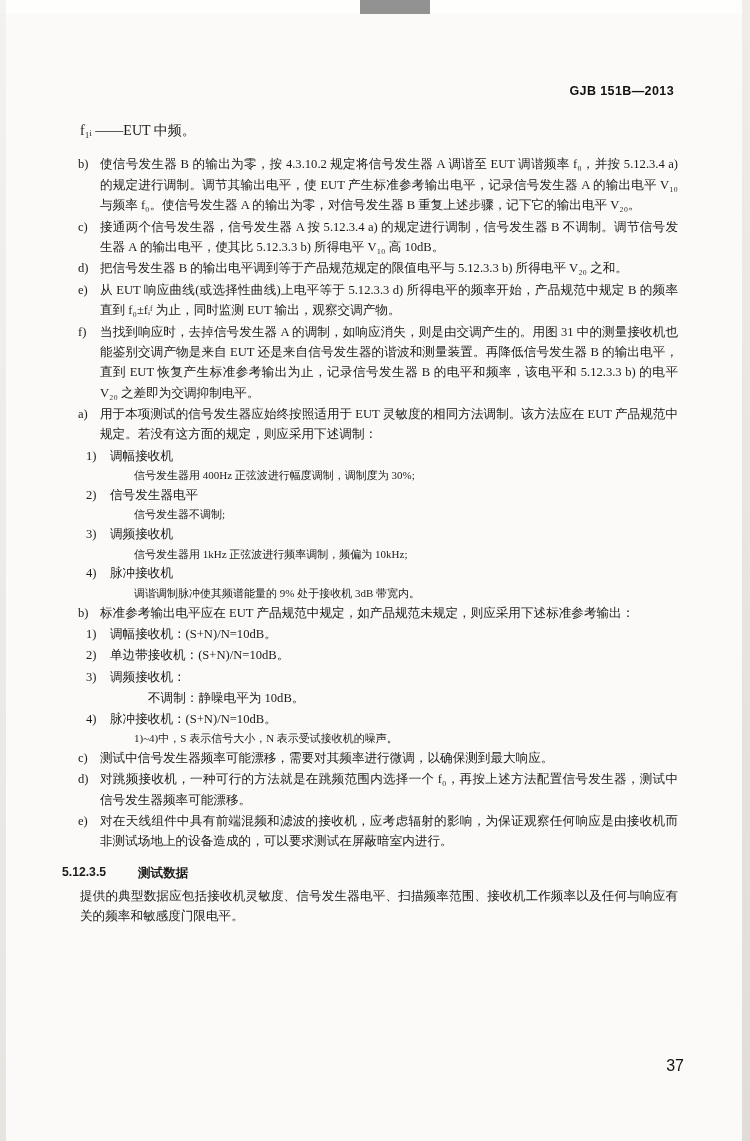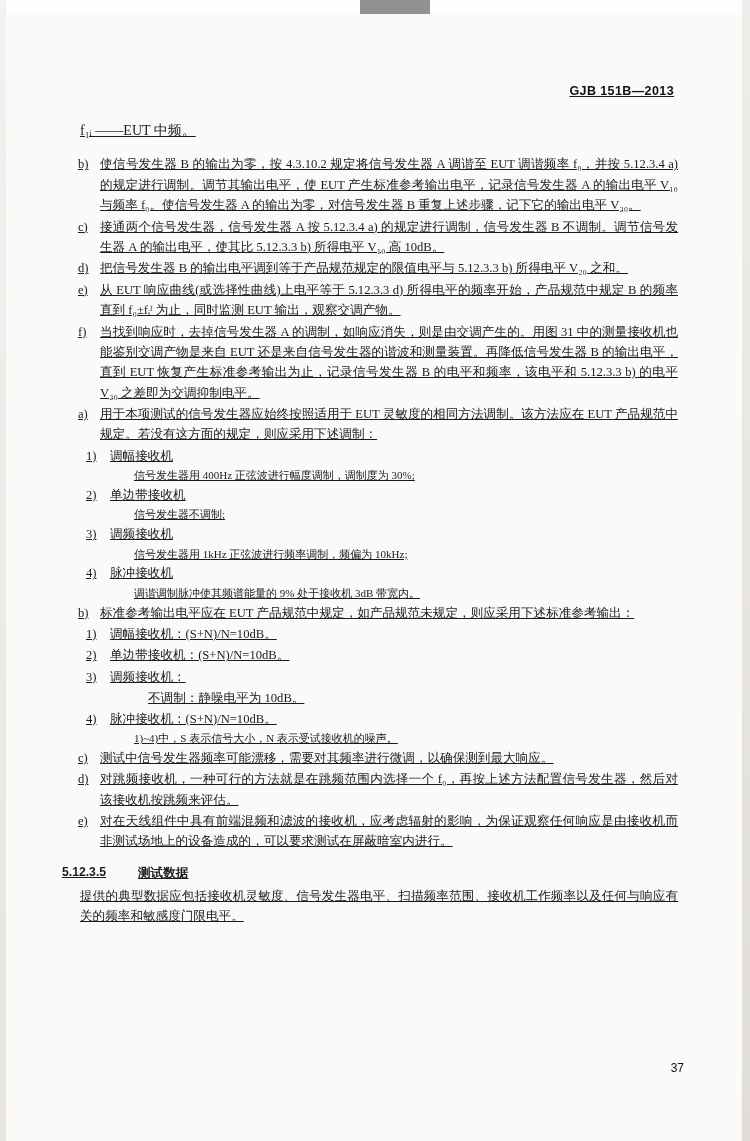--- a/index.html
+++ b/index.html
@@ -43,21 +43,20 @@
     top: 0; right: 0;
     width: 8px; height: 1141px;
     background: linear-gradient(to bottom, #eceae6, #d9d6d0);
     opacity: .8;
   }
   .content {
     position: absolute;
     left: 62px;
     top: 84px;
     width: 616px;
-    text-decoration: underline;
   }
   .header {
     text-align: right;
     font-size: 12.5px;
     letter-spacing: .4px;
     font-family: "Liberation Sans", sans-serif;
     font-weight: bold;
     color: #111;
     margin-bottom: 22px;
     padding-right: 4px;
@@ -131,21 +130,21 @@
     padding-left: 18px;
     font-size: 12.6px;
     line-height: 1.62;
     text-align: justify;
   }
   .pagenum {
     position: absolute;
     right: 66px;
     bottom: 66px;
     font-family: "Liberation Sans", sans-serif;
-    font-size: 12px;
+    font-size: 16px;
     color: #111;
   }
 </style>
 </head>
 <body>
 
 <div class="page">
   <div class="scan-top"></div>
   <div class="scan-edge-left"></div>
   <div class="scan-edge-right"></div>
@@ -184,21 +183,21 @@
     </div>
 
     <div class="row lvl2">
       <div class="marker">1)</div>
       <div class="body">调幅接收机</div>
     </div>
     <div class="lvl2-text">信号发生器用 400Hz 正弦波进行幅度调制，调制度为 30%;</div>
 
     <div class="row lvl2">
       <div class="marker">2)</div>
-      <div class="body">单边带接收机</div>
+      <div class="body">信号发生器电平</div>
     </div>
     <div class="lvl2-text">信号发生器不调制;</div>
 
     <div class="row lvl2">
       <div class="marker">3)</div>
       <div class="body">调频接收机</div>
     </div>
     <div class="lvl2-text">信号发生器用 1kHz 正弦波进行频率调制，频偏为 10kHz;</div>
 
     <div class="row lvl2">
@@ -231,21 +230,21 @@
       <div class="body">脉冲接收机：(S+N)/N=10dB。</div>
     </div>
     <div class="lvl2-text">1)~4)中，S 表示信号大小，N 表示受试接收机的噪声。</div>
 
     <div class="row lvl1">
       <div class="marker">c)</div>
       <div class="body">测试中信号发生器频率可能漂移，需要对其频率进行微调，以确保测到最大响应。</div>
     </div>
     <div class="row lvl1">
       <div class="marker">d)</div>
-      <div class="body">对跳频接收机，一种可行的方法就是在跳频范围内选择一个 f₀，再按上述方法配置信号发生器，然后对该接收机按跳频来评估。</div>
+      <div class="body">对跳频接收机，一种可行的方法就是在跳频范围内选择一个 f₀，再按上述方法配置信号发生器，测试中信号发生器频率可能漂移。</div>
     </div>
     <div class="row lvl1">
       <div class="marker">e)</div>
       <div class="body">对在天线组件中具有前端混频和滤波的接收机，应考虑辐射的影响，为保证观察任何响应是由接收机而非测试场地上的设备造成的，可以要求测试在屏蔽暗室内进行。</div>
     </div>
 
     <div class="section">
       <div class="num">5.12.3.5</div>
       <div class="ttl">测试数据</div>
     </div>

